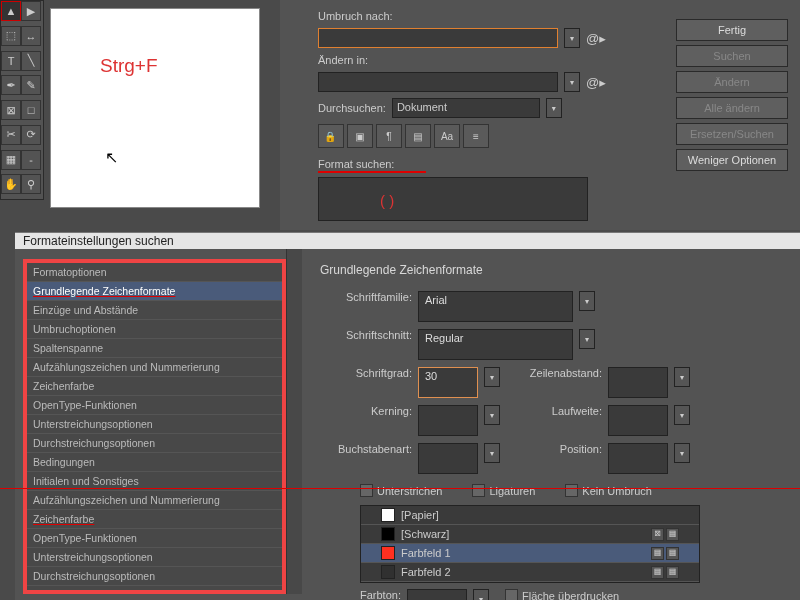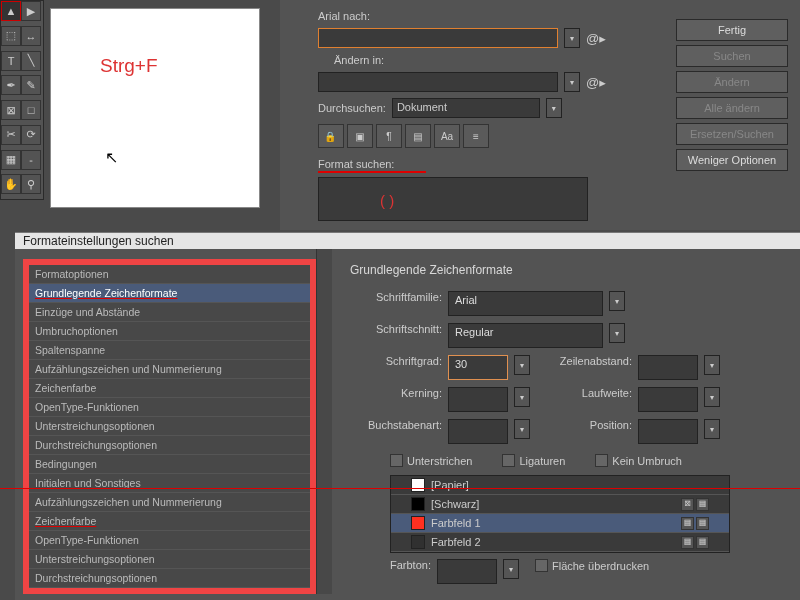--- a/index.html
+++ b/index.html
@@ -23,29 +23,29 @@
 .btns{position:absolute;right:12px;top:19px;display:flex;flex-direction:column;gap:4px}
 .iconbar{display:flex;gap:3px;margin-top:4px}
 .ib{width:26px;height:24px;background:#5a5a5a;border:1px solid #333;display:flex;align-items:center;justify-content:center;color:#ccc;font-size:10px}
 .fs-lbl{color:#ccc;margin-top:10px}
 .fs-underline{border-bottom:2px solid #d00;width:108px;margin-top:1px}
 .fs-box{width:270px;height:44px;background:#3a3a3a;border:1px solid #222;margin-top:4px}
 .paren{color:#d33;position:absolute;left:380px;top:192px;font-size:15px}
 .dlg{position:absolute;left:15px;top:232px;right:0;bottom:0;background:#535353;border-top:1px solid #777}
 .dlghdr{background:#e5e5e5;color:#222;padding:1px 8px;font-size:12px}
 .dlgbody{display:flex;height:calc(100% - 22px)}
-.catlist{width:293px;background:#484848;border:6px solid #ef4444;margin:10px 0 0 8px;overflow:hidden}
+.catlist{width:263px;background:#484848;border:4px solid #ef4444;margin:10px 0 0 8px;overflow:hidden}
 .cat{padding:3px 6px;color:#bbb;border-bottom:1px solid #555;font-size:10.5px}
 .cat.sel{background:#4a5b7a;color:#fff}
 .cat.hl{text-decoration:underline;text-decoration-color:#d00;text-decoration-thickness:1px}
 .form{flex:1;padding:14px 14px 0 18px}
 .ftitle{color:#d8d8d8;margin-bottom:14px;font-size:12px}
 .frow{display:flex;align-items:flex-start;margin-bottom:7px;gap:6px}
 .flbl{min-width:92px;text-align:right;color:#ccc}
-.fsel{background:#3a3a3a;border:1px solid #222;height:25px;padding:2px 6px;flex:0 0 155px;color:#ddd}
+.fsel{background:#3a3a3a;border:1px solid #222;height:31px;padding:2px 6px;flex:0 0 155px;color:#ddd}
 .fsel.orange{border:1px solid #e09050}
 .mini{flex:0 0 60px}
 .chkrow{display:flex;gap:30px;margin:10px 0 8px 40px}
 .chk{display:flex;align-items:center;gap:4px}
 .chk::before{content:"";width:11px;height:11px;background:#666;border:1px solid #333}
 .swatches{margin-left:40px;width:340px;border:1px solid #222;background:#3a3a3a}
 .sw{display:flex;align-items:center;padding:2px 20px;gap:6px;border-bottom:1px solid #555}
 .sw.sel{background:#4a5b7a}
 .swc{width:14px;height:14px;border:1px solid #222}
 .swic{margin-left:auto;display:flex;gap:2px}
@@ -75,29 +75,29 @@
   <div class="tool">✋</div>
   <div class="tool">⚲</div>
 </div>
 
 <div class="canvas"></div>
 <div class="ctrlf">Strg+F</div>
 <div class="cursor">↖</div>
 
 <div class="panel">
   <div class="row">
-    <span class="lbl" style="text-align:left;margin-left:20px">Arial nach:</span>
+    <span class="lbl" style="text-align:left;margin-left:20px">Umbruch nach:</span>
   </div>
   <div class="row" style="margin-left:20px">
     <input class="inp orange" style="width: 240px;">
     <div class="drop"></div>
     <span class="at">@▸</span>
   </div>
   <div class="row">
-    <span class="lbl" style="text-align:left;margin-left:36px">Ändern in:</span>
+    <span class="lbl" style="text-align:left;margin-left:20px">Ändern in:</span>
   </div>
   <div class="row" style="margin-left:20px">
     <input class="inp" style="width: 240px;">
     <div class="drop"></div>
     <span class="at">@▸</span>
   </div>
   <div class="row" style="margin-left:20px">
     <span>Durchsuchen:</span>
     <span class="inp" style="width:148px">Dokument</span>
     <div class="drop"></div>

